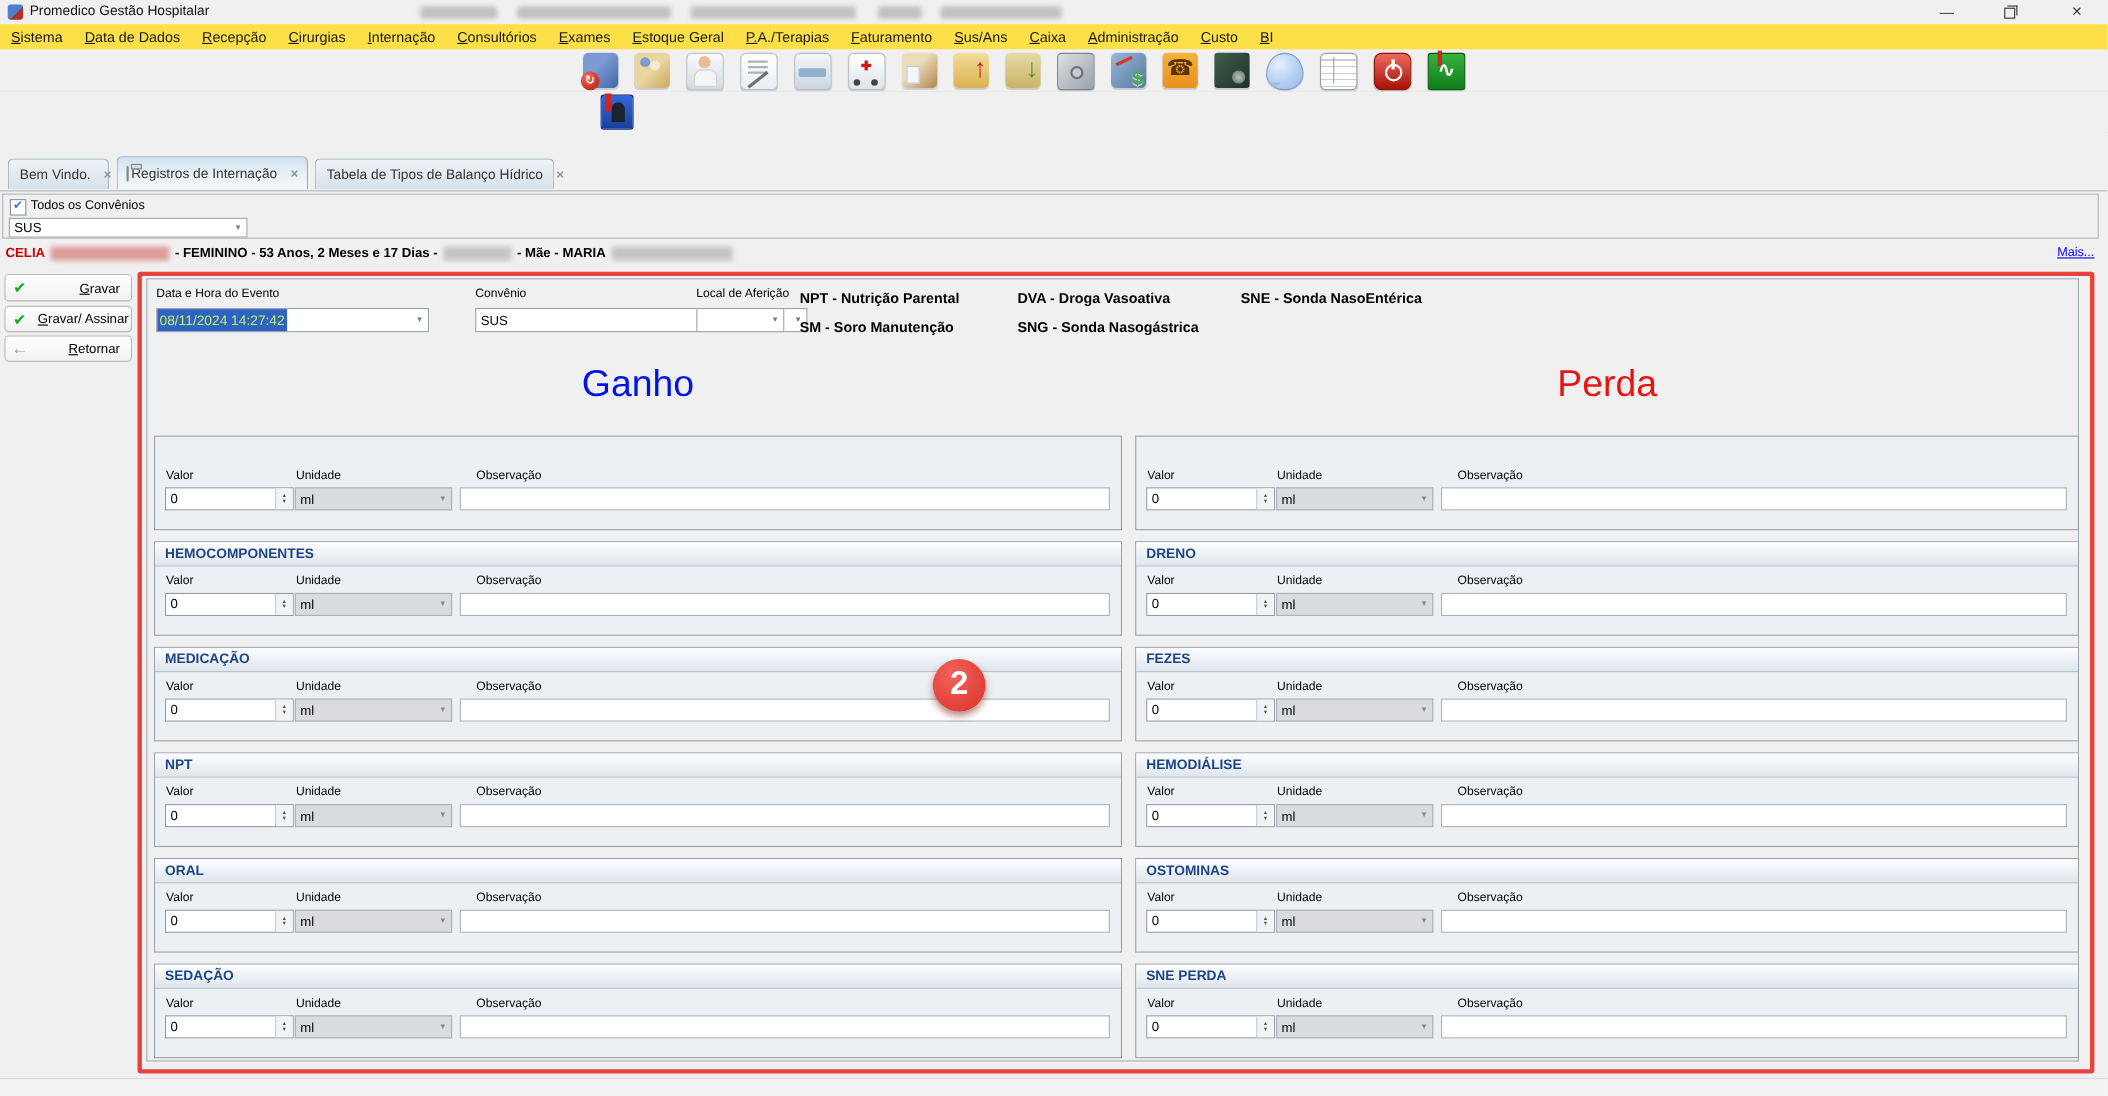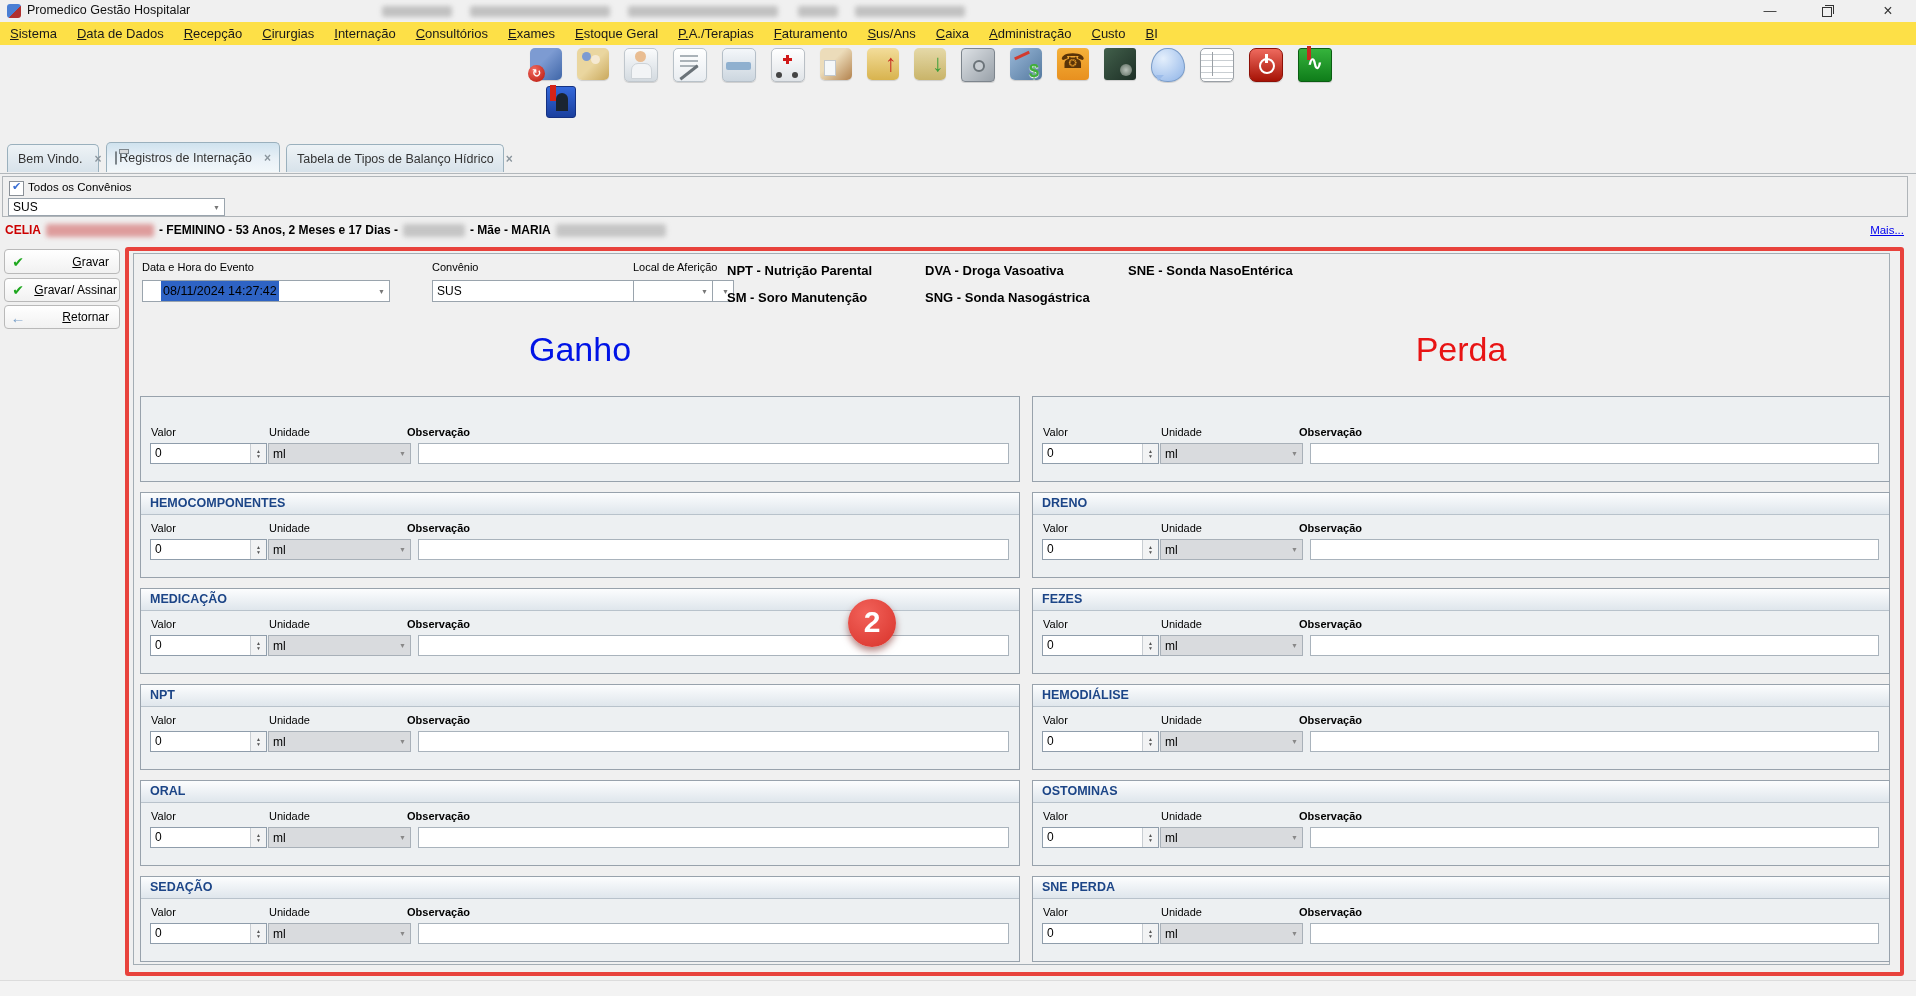--- a/index.html
+++ b/index.html
@@ -129,37 +129,37 @@
   #red-rect{left:125px;top:247px;width:1779px;height:729px;border:4px solid #e8423c;border-radius:3px;box-sizing:border-box;z-index:40;pointer-events:none;}
   #step-circle{left:848px;top:599px;width:48px;height:48px;border-radius:50%;z-index:41;
     background:radial-gradient(circle at 38% 30%,#f2625a,#d8322a);box-shadow:0 4px 7px rgba(110,20,15,.5);
     color:#fff;font-size:30px;font-weight:bold;text-align:center;line-height:46px;}
 
   
   #form-panel{left:133px;top:253px;width:1757px;height:712px;border:1px solid #a4adb4;box-sizing:border-box;background:#f0f0f0;}
   .flabel{position:absolute;font-size:11px;color:#000;white-space:nowrap;}
   #dt-label{left:142px;top:261px;} #conv2-label{left:432px;top:261px;} #local-label{left:633px;top:261px;}
   #dt-combo{left:142px;top:280px;width:248px;height:22px;}
-  #dt-combo .sel{background:#2e63c4;color:#000000;font-size:12.5px;padding:3px 2px;margin-left:18px;white-space:nowrap;}
+  #dt-combo .sel{background:#2e63c4;color:#bef264;font-size:12.5px;padding:3px 2px;margin-left:0;white-space:nowrap;}
   #conv2-combo{left:432px;top:280px;width:302px;height:22px;}
   #local-combo{left:633px;top:280px;width:80px;height:22px;}
 
   .legend-item{position:absolute;font-size:13px;font-weight:bold;white-space:nowrap;}
 
   #ganho-title{left:140px;top:330px;width:880px;text-align:center;font-size:34px;color:#0013e6;}
   #perda-title{left:1032px;top:330px;width:858px;text-align:center;font-size:34px;color:#e81414;}
 
   .col{position:absolute;top:396px;}
   #gain-col{left:140px;width:880px;}
   #loss-col{left:1032px;width:858px;}
   .gbox{position:relative;height:86px;margin-bottom:10px;border:1px solid #98a2ac;background:#edf0f2;box-sizing:border-box;}
   .gbox-header{height:21px;background:linear-gradient(#fcfdfe,#dfe6ec);border-bottom:1px solid #b8c2cb;}
   .gbox-title{font-size:12.5px;font-weight:bold;color:#1c4587;line-height:21px;padding-left:9px;}
   .gbox .flabel{font-size:11px;}
-  .lbl-valor{left:10px;top:29px;} .lbl-unidade{left:128px;top:29px;} .lbl-obs{left:266px;top:29px;font-weight:bold;}
+  .lbl-valor{left:10px;top:29px;} .lbl-unidade{left:128px;top:29px;} .lbl-obs{left:292px;top:29px;}
   .spinner{position:absolute;left:9px;top:46px;width:117px;height:21px;background:#fff;border:1px solid #8f9dab;box-sizing:border-box;display:flex;}
   .spin-val{font-size:12px;padding:2px 0 0 4px;flex:1;}
   .spin-btns{width:15px;border-left:1px solid #c8cdd2;display:flex;flex-direction:column;align-items:center;justify-content:center;background:#f2f3f4;}
   .spin-btns span{font-size:5px;line-height:5px;color:#555;}
   .unit-combo{position:absolute;left:127px;top:46px;width:143px;height:21px;background:#d9dbde;border:1px solid #a8b0b8;box-sizing:border-box;display:flex;align-items:center;}
   .unit-val{font-size:12px;padding-left:4px;flex:1;}
   .unit-combo .combo-arrow{font-size:7px;color:#888;margin-right:4px;}
   .obs-input{position:absolute;left:277px;top:46px;right:10px;height:21px;background:#fff;border:1px solid #a9b3bc;box-sizing:border-box;font-size:12px;padding:0 3px;}
 
   #statusbar{left:0;top:980px;width:1916px;height:16px;background:#f3f3f3;border-top:1px solid #dcdcdc;}

